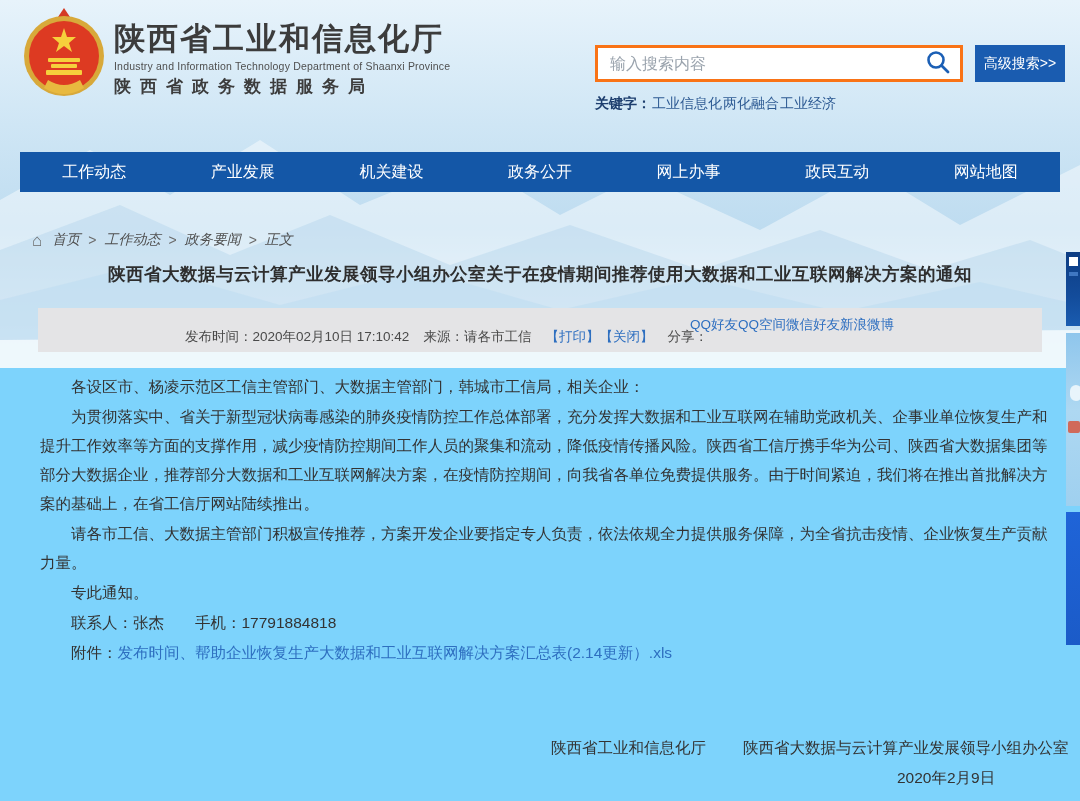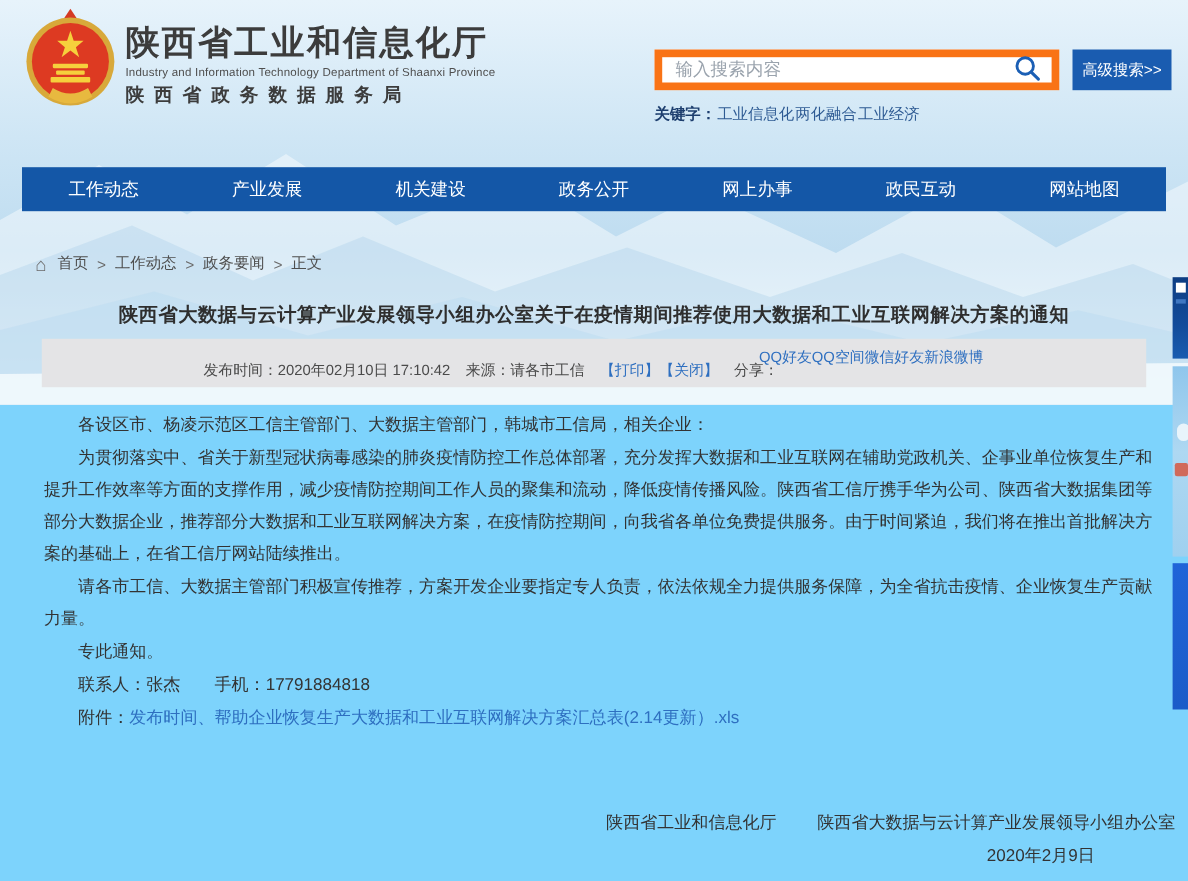--- a/index.html
+++ b/index.html
@@ -18,21 +18,21 @@
   .header-bg svg { position:absolute; left:0; bottom:0; }
   
   .emblem { position:absolute; left:22px; top:6px; width:84px; height:94px; }
   .site-titles { position:absolute; left:114px; top:22px; }
   .site-title { font-size:31px; font-weight:bold; color:#3c3c3c; letter-spacing:2px; line-height:34px;}
   .site-title-en { font-size:10.5px; color:#4f4f4f; margin-top:4px; letter-spacing:0.2px;}
   .site-subtitle { font-size:17px; font-weight:bold; color:#3c3c3c; letter-spacing:9px; margin-top:3px;}
   
   .search-box {
     position:absolute; left:595px; top:45px; width:368px; height:37px;
-    background:#ffffff; border:7px solid #f97316; display:flex; align-items:center;
+    background:#ffffff; border:3px solid #f97316; display:flex; align-items:center;
   }
   .search-input {
     flex:1; border:none; outline:none; height:100%; padding:0 12px;
     font-size:16px; color:#333; background:transparent;
     font-family:"Liberation Sans","DejaVu Sans",sans-serif;
   }
   .search-input::placeholder { color:#9aa3ad; }
   .search-icon-btn { width:44px; height:100%; border:none; background:transparent; cursor:pointer;
     display:flex; align-items:center; justify-content:center; }
   .adv-search-btn {
@@ -49,26 +49,26 @@
     background:#1457a7; display:flex;
   }
   .nav-item {
     flex:1; display:flex; align-items:center; justify-content:center;
     color:#ffffff; font-size:16px; text-decoration:none; cursor:pointer;
   }
   
   .breadcrumb { position:absolute; left:32px; top:231px; font-size:14px; color:#4f4f4f;
     display:flex; align-items:center; }
   .home-icon { color:#6b6b6b; font-size:17px; margin-right:10px; line-height:1;}
-  .crumb { color:#4f4f4f; text-decoration:none; cursor:pointer; }
+  .crumb { color:#4f4f4f; text-decoration:none; cursor:pointer;font-style:italic; }
   .crumb-sep { margin:0 8px; color:#6b6b6b; }
   
   .article-title {
     position:absolute; left:0; top:262px; width:1080px; text-align:center;
-    font-size:17.5px; font-weight:bold; color:#2e2e2e; letter-spacing:0.5px;margin-top:12px;
+    font-size:17.5px; font-weight:bold; color:#2e2e2e; letter-spacing:0.5px;
   }
   
   .meta-bar {
     position:absolute; left:38px; top:308px; width:1004px; height:44px;
     background:#e4e4e6;
   }
   .share-services { position:absolute; left:652px; top:8px; font-size:13.5px; color:#2e6fc0; }
   .share-link { color:#2e6fc0; text-decoration:none; cursor:pointer; }
   .meta-line { position:absolute; left:147px; bottom:6px; font-size:13.5px; color:#4a4a4a; white-space:nowrap;}
   .meta-line .sep { display:inline-block; width:14px; }

